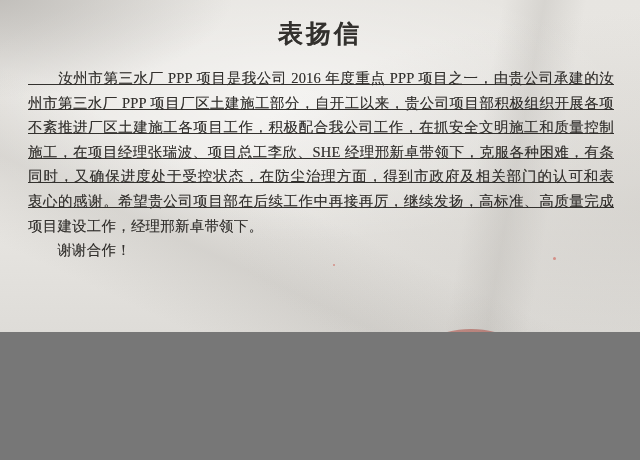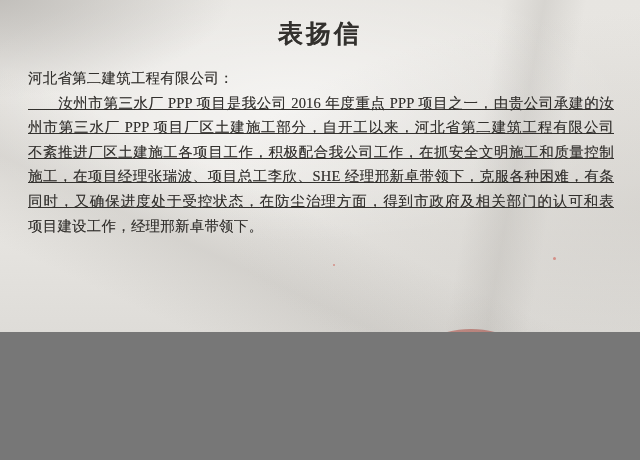--- a/index.html
+++ b/index.html
@@ -39,27 +39,28 @@
   .speck-red{position:absolute;background:var(--c-seal_red,#cf5348);border-radius:50%;opacity:.55;}
 </style>
 </head>
 <body>
 
 <div class="page">
 
   <h1 class="title">表扬信</h1>
 
   <div class="body-block">
-    <div class="line">河北省第二建筑工程有限公司：</div>
     <div class="line fill">　　汝州市第三水厂 PPP 项目是我公司 2016 年度重点 PPP 项目之一，由贵公司承建的汝</div>
-    <div class="line fill">州市第三水厂 PPP 项目厂区土建施工部分，自开工以来，河北省第二建筑工程有限公司</div>
+    <div class="line fill">州市第三水厂 PPP 项目厂区土建施工部分，自开工以来，贵公司项目部积极组织开展各项</div>
     <div class="line fill">不紊推进厂区土建施工各项目工作，积极配合我公司工作，在抓安全文明施工和质量控制</div>
     <div class="line fill">施工，在项目经理张瑞波、项目总工李欣、SHE 经理邢新卓带领下，克服各种困难，有条</div>
     <div class="line fill">同时，又确保进度处于受控状态，在防尘治理方面，得到市政府及相关部门的认可和表扬。</div>
+    <div class="line fill">衷心的感谢。希望贵公司项目部在后续工作中再接再厉，继续发扬，高标准、高质量完成</div>
     <div class="line">项目建设工作，经理邢新卓带领下。</div>
+    <div class="line">　　谢谢合作！</div>
   </div>
 
   <div class="sig sig-company">汝州博华水务有限公司</div>
   <div class="sig sig-date">二〇一六年八月二十四日</div>
 
   <svg class="seal" viewBox="0 0 156 130">
     <defs>
       <path id="sealTopArc" d="M 24.8 72.3 A 54 42 0 1 1 131.2 72.3" fill="none"></path>
       <path id="sealBottomArc" d="M 23.6 85.3 A 60 48 0 0 0 132.4 85.3" fill="none"></path>
     </defs>

